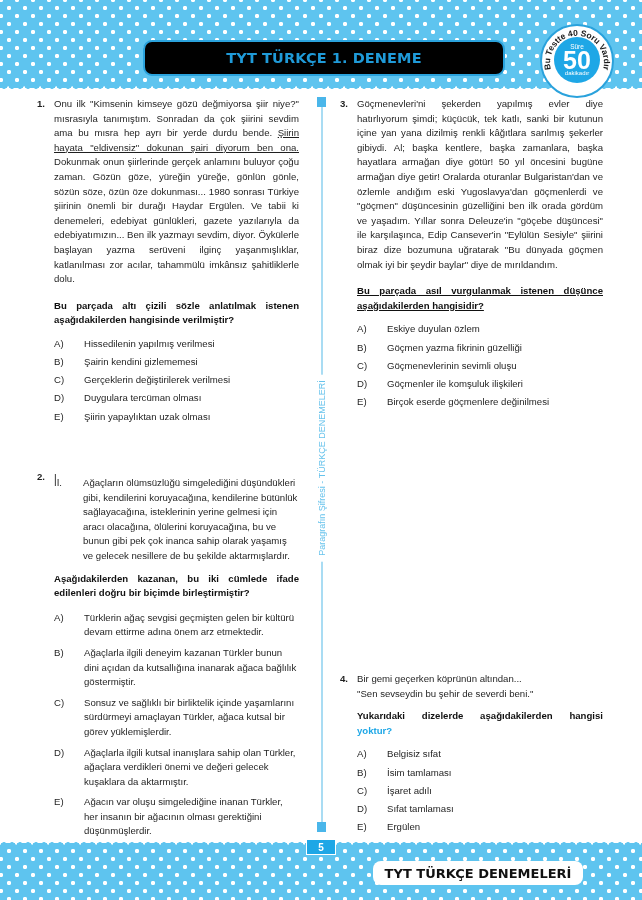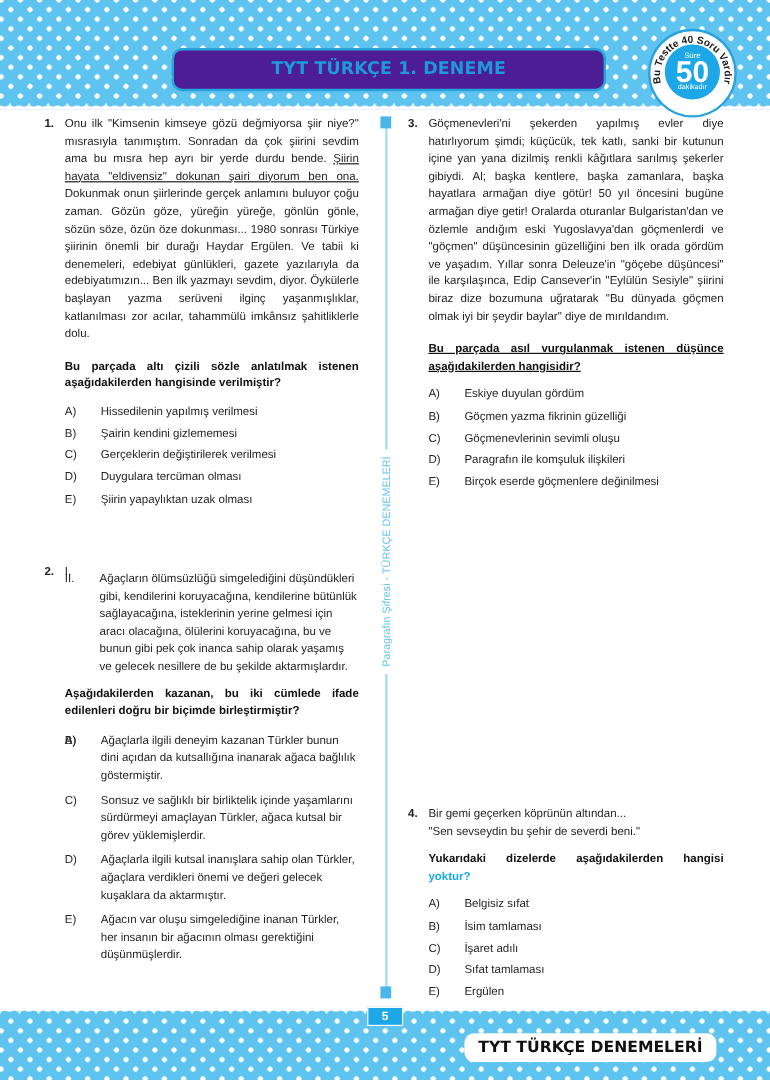--- a/index.html
+++ b/index.html
@@ -25,21 +25,21 @@
     background-size: 8px 6px;
   }
   .footer-band { top: 843px; height: 57px; }
   .footer-band::before {
     content: ""; position: absolute; left: 0; right: 0; top: -3px; height: 6px;
     background-image: radial-gradient(circle at 4px 6px, #5ec4ef 3.5px, transparent 4px);
     background-size: 8px 6px;
   }
   .title-box {
     position: absolute; left: 143px; top: 40px; width: 362px; height: 36px;
-    background: #4c1d95; border: 2px solid #2aa2dc; border-radius: 9px;
+    background: #000000; border: 2px solid #2aa2dc; border-radius: 9px;
     box-sizing: border-box;
     display: flex; align-items: center; justify-content: center;
   }
   .title-text {
     font-family: "DejaVu Sans", sans-serif; font-weight: bold;
     font-size: 14.5px; color: #1f9ad8; letter-spacing: 0.1px;
   }
   .badge {
     position: absolute; left: 540px; top: 24px; width: 74px; height: 74px;
     border-radius: 50%; background: #ffffff; border: 2px solid #2aa2dc;
@@ -67,21 +67,21 @@
     background: #ffffff; padding: 0 6px; white-space: nowrap;
     font-size: 9px; color: #67c3ec;
   }
   .page-num {
     position: absolute; left: 306px; top: 839px; width: 30px; height: 16px;
     background: #1ea7e6; border: 1.5px solid #ffffff; box-sizing: border-box;
     color: #ffffff; font-weight: bold; font-size: 10px;
     display: flex; align-items: center; justify-content: center;
   }
   .footer-title {
-    position: absolute; left: 387px; top: 861px; width: 210px; height: 24px;
+    position: absolute; left: 373px; top: 861px; width: 210px; height: 24px;
     background: #ffffff; border-radius: 8px;
     display: flex; align-items: center; justify-content: center;
   }
   .footer-title span {
     font-family: "DejaVu Sans", sans-serif; font-weight: bold; font-size: 13px; color: #111;
   }
 
   .question { position: absolute; font-size: 9.6px; line-height: 14.6px; color: #1f1f1f; }
   .q-num { position: absolute; left: -17px; top: 0; font-weight: bold; }
   .q-text { text-align: justify; margin: 0; }
@@ -137,37 +137,37 @@
   <span class="q-num">2.</span>
   <div class="roman">
     <span class="roman-num">I.</span>
   </div>
   <div class="roman" style="margin-top:6px;">
     <span class="roman-num">II.</span>
     <span>Ağaçların ölümsüzlüğü simgelediğini düşündükleri gibi, kendilerini koruyacağına, kendilerine bütünlük sağlayacağına, isteklerinin yerine gelmesi için aracı olacağına, ölülerini koruyacağına, bu ve bunun gibi pek çok inanca sahip olarak yaşamış ve gelecek nesillere de bu şekilde aktarmışlardır.</span>
   </div>
   <p class="q-prompt" style="margin-top:8px;">Aşağıdakilerden kazanan, bu iki cümlede ifade edilenleri doğru bir biçimde birleştirmiştir?</p>
   <ul class="opts" style="margin-top:10px;">
-    <li class="opt" style="margin-bottom:6px;"><span class="opt-letter">A)</span></li>
+    <li class="opt" style="margin-bottom:6px;"><span class="opt-letter">A)</span><span>Türklerin ağaç sevgisi geçmişten gelen bir kültürü devam ettirme adına önem arz etmektedir.</span></li>
     <li class="opt" style="margin-bottom:6px;"><span class="opt-letter">B)</span><span>Ağaçlarla ilgili deneyim kazanan Türkler bunun dini açıdan da kutsallığına inanarak ağaca bağlılık göstermiştir.</span></li>
     <li class="opt" style="margin-bottom:6px;"><span class="opt-letter">C)</span><span>Sonsuz ve sağlıklı bir birliktelik içinde yaşamlarını sürdürmeyi amaçlayan Türkler, ağaca kutsal bir görev yüklemişlerdir.</span></li>
     <li class="opt" style="margin-bottom:6px;"><span class="opt-letter">D)</span><span>Ağaçlarla ilgili kutsal inanışlara sahip olan Türkler, ağaçlara verdikleri önemi ve değeri gelecek kuşaklara da aktarmıştır.</span></li>
     <li class="opt"><span class="opt-letter">E)</span><span>Ağacın var oluşu simgelediğine inanan Türkler, her insanın bir ağacının olması gerektiğini düşünmüşlerdir.</span></li>
   </ul>
 </div>
 
 <div class="question" style="left:357px; top:97px; width:246px;">
   <span class="q-num">3.</span>
   <p class="q-text">Göçmenevleri'ni şekerden yapılmış evler diye hatırlıyorum şimdi; küçücük, tek katlı, sanki bir kutunun içine yan yana dizilmiş renkli kâğıtlara sarılmış şekerler gibiydi. Al; başka kentlere, başka zamanlara, başka hayatlara armağan diye götür! 50 yıl öncesini bugüne armağan diye getir! Oralarda oturanlar Bulgaristan'dan ve özlemle andığım eski Yugoslavya'dan göçmenlerdi ve "göçmen" düşüncesinin güzelliğini ben ilk orada gördüm ve yaşadım. Yıllar sonra Deleuze'in "göçebe düşüncesi" ile karşılaşınca, Edip Cansever'in "Eylülün Sesiyle" şiirini biraz dize bozumuna uğratarak "Bu dünyada göçmen olmak iyi bir şeydir baylar" diye de mırıldandım.</p>
   <p class="q-prompt" style="margin-top:12px;text-decoration:underline;">Bu parçada asıl vurgulanmak istenen düşünce aşağıdakilerden hangisidir?</p>
   <ul class="opts" style="margin-top:9px;">
-    <li class="opt" style="margin-bottom:3.6px;"><span class="opt-letter">A)</span><span>Eskiye duyulan gördüm</span></li>
+    <li class="opt" style="margin-bottom:3.6px;"><span class="opt-letter">A)</span><span>Eskiye duyulan özlem</span></li>
     <li class="opt" style="margin-bottom:3.6px;"><span class="opt-letter">B)</span><span>Göçmen yazma fikrinin güzelliği</span></li>
     <li class="opt" style="margin-bottom:3.6px;"><span class="opt-letter">C)</span><span>Göçmenevlerinin sevimli oluşu</span></li>
-    <li class="opt" style="margin-bottom:3.6px;"><span class="opt-letter">D)</span><span>Paragrafın ile komşuluk ilişkileri</span></li>
+    <li class="opt" style="margin-bottom:3.6px;"><span class="opt-letter">D)</span><span>Göçmenler ile komşuluk ilişkileri</span></li>
     <li class="opt"><span class="opt-letter">E)</span><span>Birçok eserde göçmenlere değinilmesi</span></li>
   </ul>
 </div>
 
 <div class="question" style="left:357px; top:672px; width:246px;">
   <span class="q-num">4.</span>
   <div>Bir gemi geçerken köprünün altından...</div>
   <div>"Sen sevseydin bu şehir de severdi beni."</div>
   <p class="q-prompt" style="margin-top:8px; text-align-last:justify;">Yukarıdaki dizelerde aşağıdakilerden hangisi</p>
   <p class="q-prompt"><span class="hl">yoktur?</span></p>

